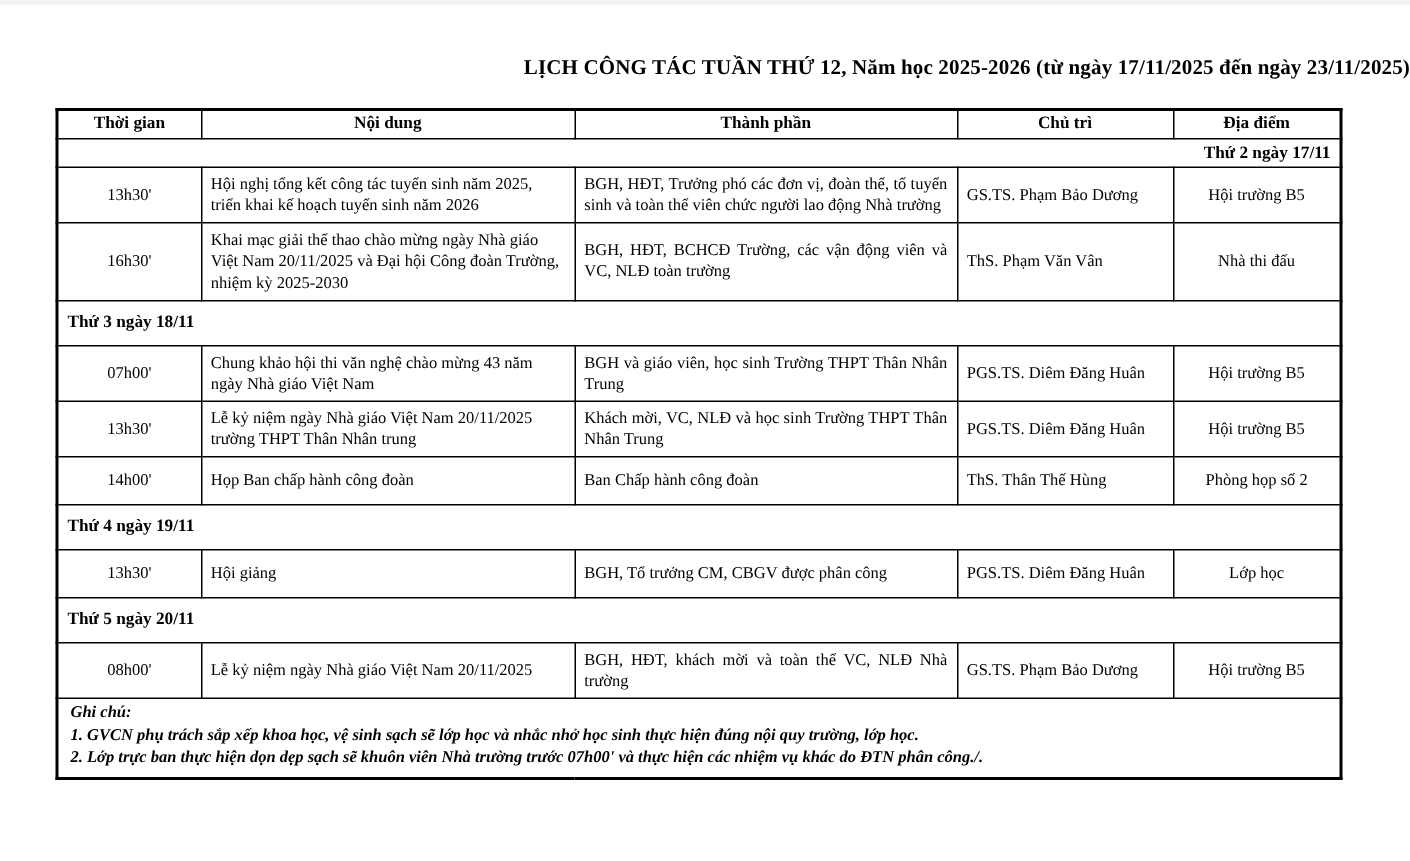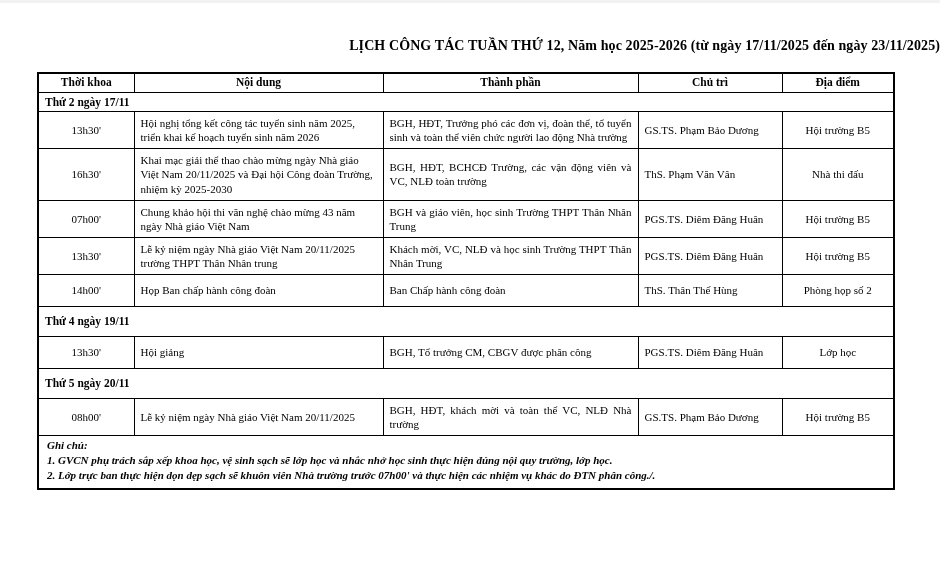--- a/index.html
+++ b/index.html
@@ -46,21 +46,21 @@
     font-size: 11.5px;
   }
   tr.section-row td {
     font-weight: bold;
     text-align: left;
     padding: 2px 6px;
     height: 30px;
     font-size: 11.5px;
     vertical-align: middle;
   }
-  tr.section-row.first td { height: 19px; }
+  tr.section-row.first td { height: 19px; text-align: right; }
   tr.data-row td { height: 32px; padding: 4px 6px; }
   td.cell-time { text-align: center; margin-left: 18px; }
   td.cell-content { text-align: left; }
   td.cell-participants { text-align: justify; }
   td.cell-chair { text-align: left; }
   td.cell-location { text-align: center; }
   tr.notes-row td {
     padding: 2px 20px 6px 8px;
     font-style: italic;
     font-weight: bold;
@@ -80,21 +80,21 @@
 <table class="schedule">
   <colgroup>
     <col style="width:96px">
     <col style="width:249px">
     <col style="width:255px">
     <col style="width:144px">
     <col style="width:112px">
   </colgroup>
   <tbody>
       <tr class="header-row">
-        <th>Thời khoa</th>
+        <th>Thời gian</th>
         <th>Nội dung</th>
         <th>Thành phần</th>
         <th>Chủ trì</th>
         <th>Địa điểm</th>
       </tr>
       <tr class="section-row first">
         <td colspan="5">Thứ 2 ngày 17/11</td>
       </tr>
       <tr class="data-row">
         <td class="cell-time">13h30'</td>
@@ -102,20 +102,23 @@
         <td class="cell-participants">BGH, HĐT, Trưởng phó các đơn vị, đoàn thể, tổ tuyển sinh và toàn thể viên chức người lao động Nhà trường</td>
         <td class="cell-chair">GS.TS. Phạm Bảo Dương</td>
         <td class="cell-location">Hội trường B5</td>
       </tr>
       <tr class="data-row">
         <td class="cell-time">16h30'</td>
         <td class="cell-content">Khai mạc giải thể thao chào mừng ngày Nhà giáo Việt Nam 20/11/2025 và Đại hội Công đoàn Trường, nhiệm kỳ 2025-2030</td>
         <td class="cell-participants">BGH, HĐT, BCHCĐ Trường, các vận động viên và VC, NLĐ toàn trường</td>
         <td class="cell-chair">ThS. Phạm Văn Vân</td>
         <td class="cell-location">Nhà thi đấu</td>
+      </tr>
+      <tr class="section-row">
+        <td colspan="5">Thứ 3 ngày 18/11</td>
       </tr>
       <tr class="data-row">
         <td class="cell-time">07h00'</td>
         <td class="cell-content">Chung khảo hội thi văn nghệ chào mừng 43 năm ngày Nhà giáo Việt Nam</td>
         <td class="cell-participants">BGH và giáo viên, học sinh Trường THPT Thân Nhân Trung</td>
         <td class="cell-chair">PGS.TS. Diêm Đăng Huân</td>
         <td class="cell-location">Hội trường B5</td>
       </tr>
       <tr class="data-row">
         <td class="cell-time">13h30'</td>

